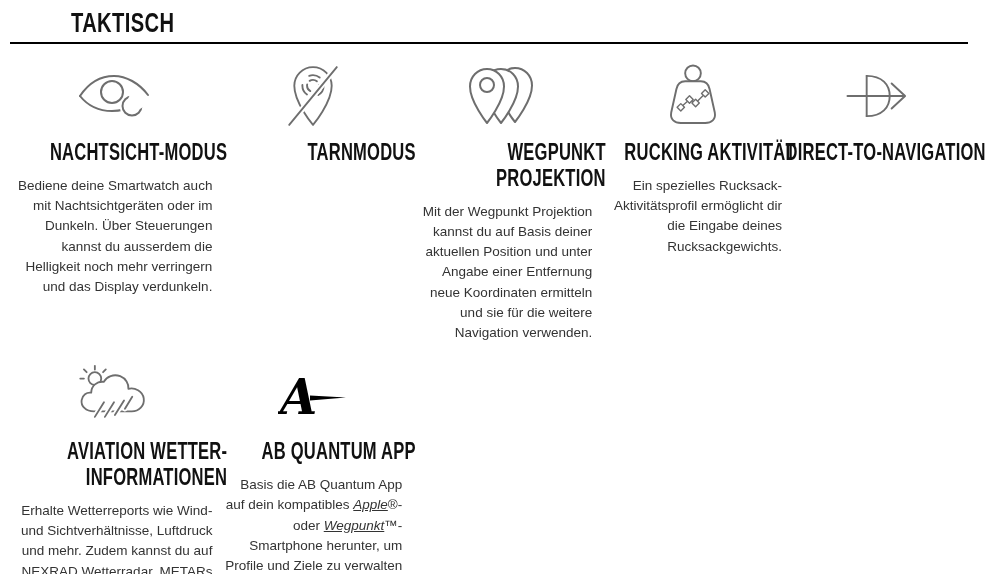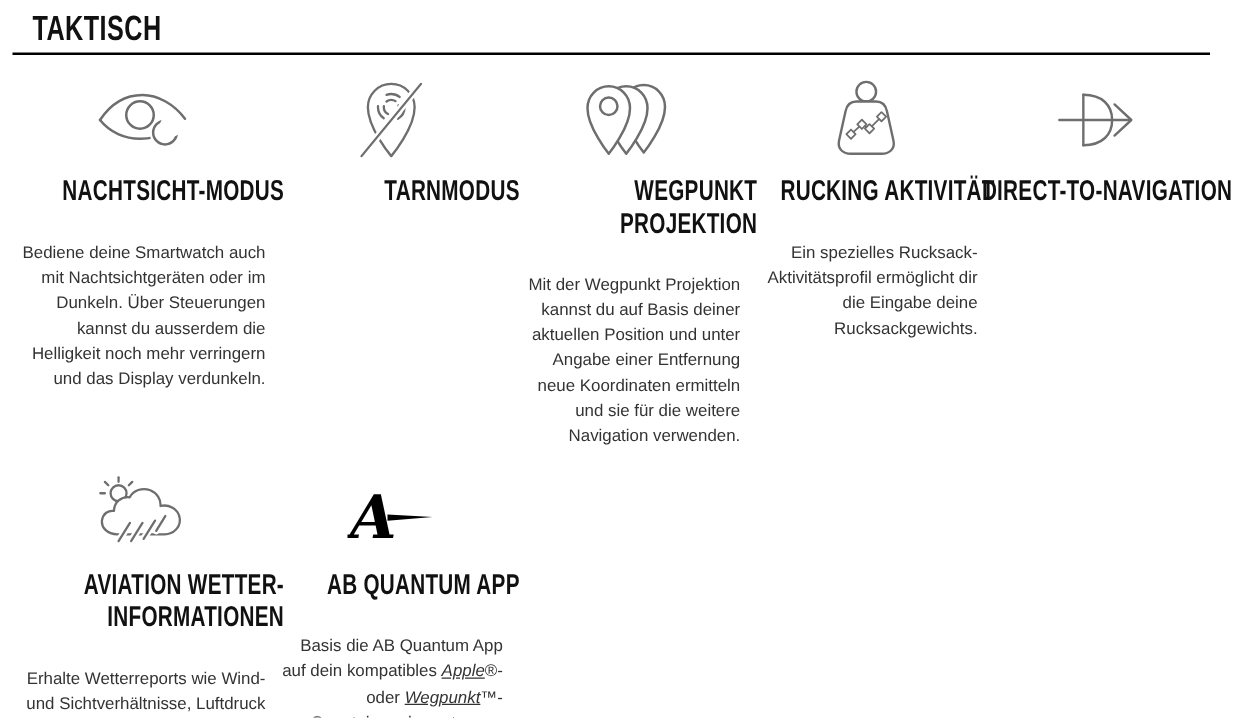--- a/index.html
+++ b/index.html
@@ -3,21 +3,21 @@
 <meta charset="utf-8">
 <style>
   html, body { margin: 0; padding: 0; }
   body {
     width: 988px; height: 574px;
     background: #ffffff;
     font-family: "Liberation Sans", sans-serif;
     color: #333333;
     overflow: hidden;
   }
-  .header { padding: 7px 10px 0 26px; }
+  .header { padding: 7px 10px 0 26px; margin-left: 45px; }
   .page-title {
     margin: 0;
     display: inline-block;
     font-size: 28px;
     font-weight: 700;
     line-height: 1.15;
     color: #111111;
     letter-spacing: 0.5px;
     transform: scaleX(0.72);
     transform-origin: 0 0;
@@ -46,21 +46,21 @@
     width: 160%;
     font-size: 23px;
     font-weight: 700;
     line-height: 1.12;
     color: #111111;
     letter-spacing: 0.3px;
     transform: scaleX(0.72);
     transform-origin: 50% 0;
   }
   .card-desc {
-    margin: 26px 0 0 0;
+    margin: 10px 0 0 0;
     font-size: 13.5px;
     line-height: 1.5;
     color: #333333;
   }
   .inline-link { text-decoration: underline; cursor: pointer; font-style: italic; }
   svg { display: block; }
 </style>
 </head>
 <body>
 
@@ -122,21 +122,21 @@
         <circle cx="34" cy="13" r="9"></circle>
         <path d="M25 22 C19 22 16 26 15 31 L9 58 C7.5 66 13 70 20 70 L48 70 C55 70 60.5 66 59 58 L53 31 C52 26 49 22 43 22 Z" fill="#fff"></path>
         <polyline points="20,52 30,43 37,47 48,36" stroke-width="1.6"></polyline>
         <rect x="-3" y="-3" width="6" height="6" transform="translate(20 52) rotate(45)" fill="#fff" stroke-width="1.6"></rect>
         <rect x="-3" y="-3" width="6" height="6" transform="translate(30 43) rotate(45)" fill="#fff" stroke-width="1.6"></rect>
         <rect x="-3" y="-3" width="6" height="6" transform="translate(37 47) rotate(45)" fill="#fff" stroke-width="1.6"></rect>
         <rect x="-3" y="-3" width="6" height="6" transform="translate(48 36) rotate(45)" fill="#fff" stroke-width="1.6"></rect>
       </svg>
     </div>
     <h3 class="card-title">RUCKING AKTIVITÄT</h3>
-    <p class="card-desc">Ein spezielles Rucksack-Aktivitätsprofil ermöglicht dir die Eingabe deine Rucksackgewichts.</p>
+    <p class="card-desc">Ein spezielles Rucksack-Aktivitätsprofil ermöglicht dir die Eingabe deines Rucksackgewichts.</p>
   </div>
 
   <div class="feature-card">
     <div class="icon-box">
       <svg width="76" height="48" viewBox="0 0 78 50" stroke="#6e6e6e" stroke-width="2" fill="none" stroke-linecap="round" stroke-linejoin="round">
         <line x1="2" y1="25" x2="60" y2="25"></line>
         <polyline points="48,12 62,25 48,38"></polyline>
         <line x1="22" y1="4" x2="22" y2="46"></line>
         <path d="M22 4 C38 4 46 13 46 25 C46 37 38 46 22 46"></path>
       </svg>

